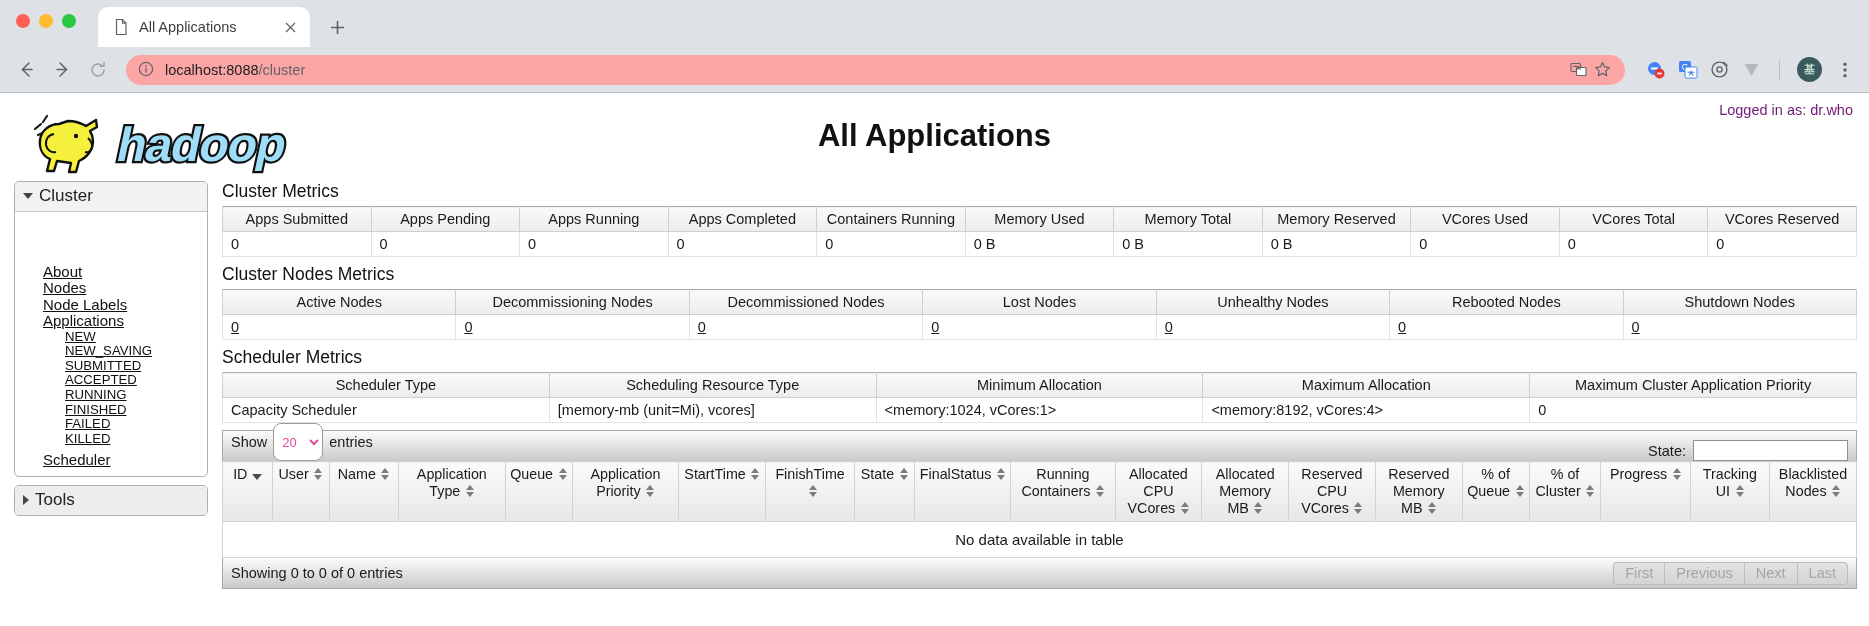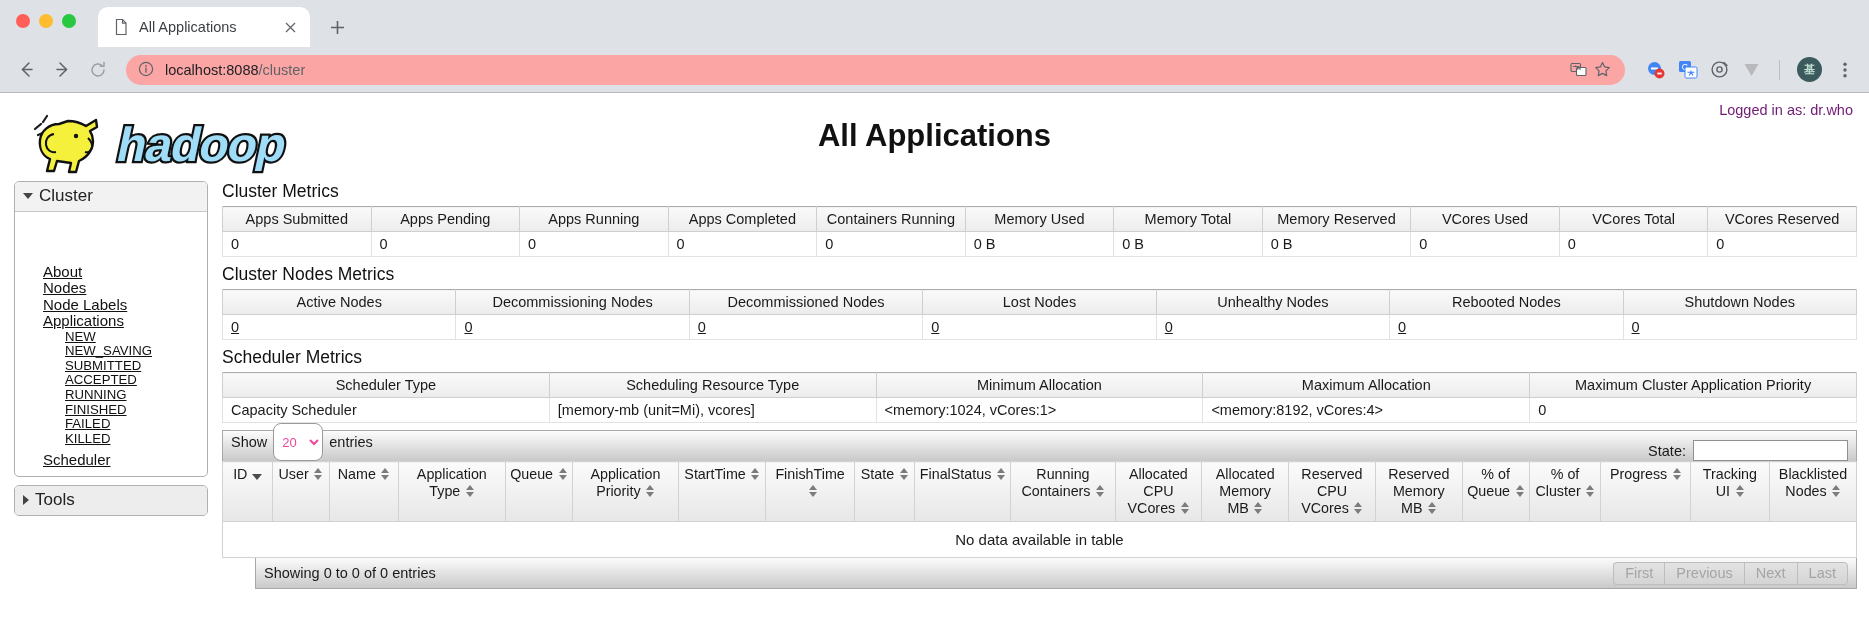--- a/index.html
+++ b/index.html
@@ -320,21 +320,20 @@
 
   .dt-foot {
     background: linear-gradient(to bottom, #fcfcfc, #c9c9c9);
     border: 1px solid #a8a8a8;
     border-top: none;
     height: 31px;
     display: flex; align-items: center;
     padding: 0 8px;
     font-size: 14.5px;
     color: #1a1a1a;
-    margin-left: 33px;
   }
   .dt-paginate { margin-left: auto; display: flex; align-items: stretch; height: 23px; }
   .pg-btn {
     display: flex; align-items: center;
     padding: 0 11px;
     font-size: 14.5px;
     color: #a5a5a5;
     background: linear-gradient(to bottom, #e3e3e3, #d4d4d4);
     border: 1px solid #bdbdbd;
     border-right: none;

